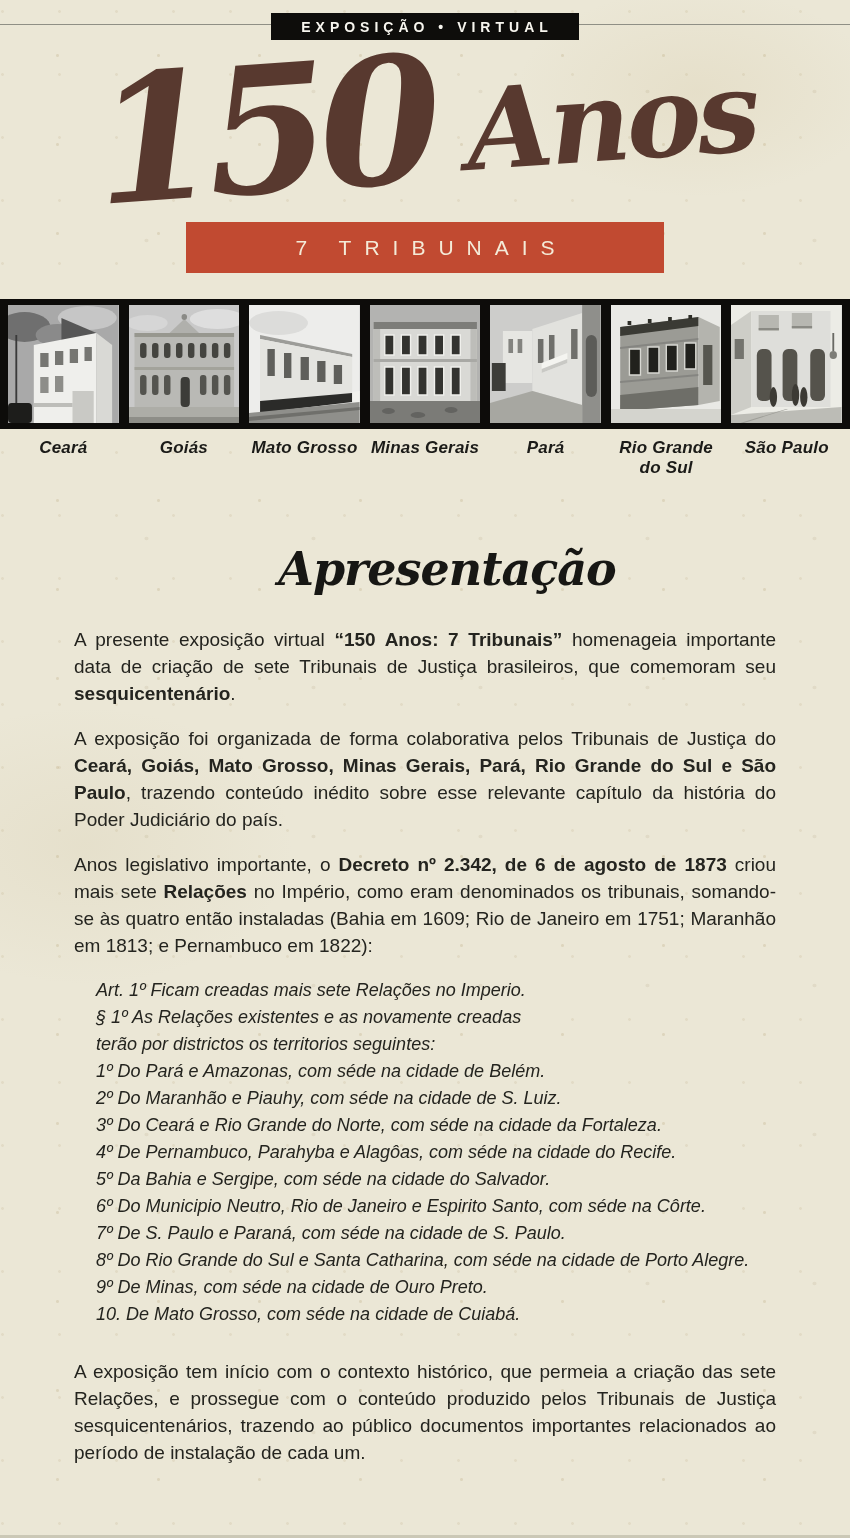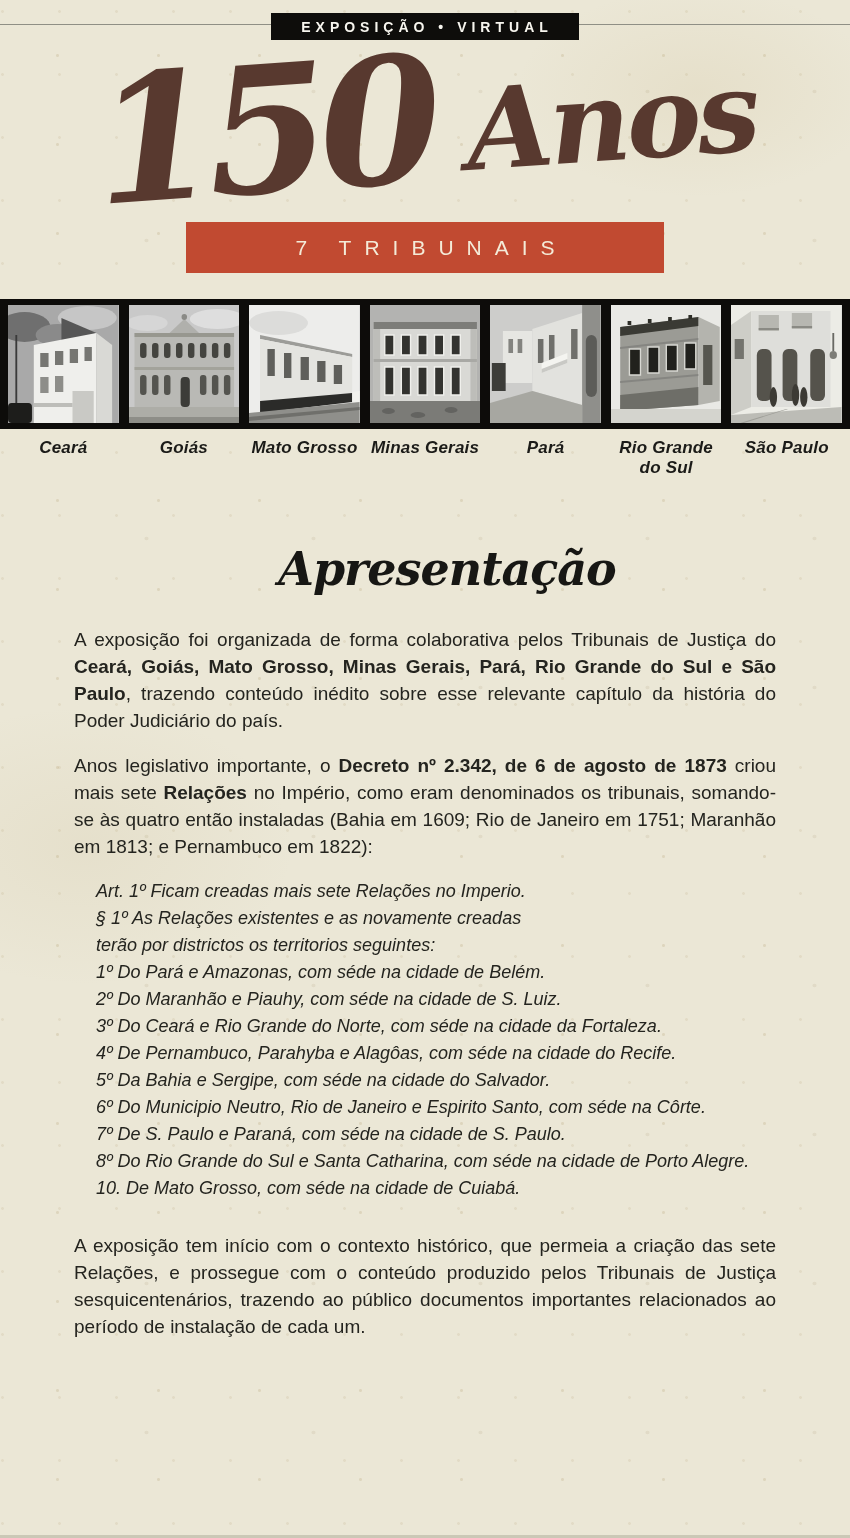--- a/index.html
+++ b/index.html
@@ -304,34 +304,36 @@
     <div class="lab">Mato Grosso</div>
     <div class="lab">Minas Gerais</div>
     <div class="lab">Pará</div>
     <div class="lab">Rio Grande do Sul</div>
     <div class="lab">São Paulo</div>
   </div>
 
   <h1 class="heading">Apresentação</h1>
 
   <div class="content">
+    <p><span>A presente exposição virtual </span><b>“150 Anos: 7 Tribunais”</b><span> homenageia importante data de criação de sete Tribunais de Justiça brasileiros, que comemoram seu </span><b>sesquicentenário</b><span>.</span></p>
     <p><span>A exposição foi organizada de forma colaborativa pelos Tribunais de Justiça do </span><b>Ceará, Goiás, Mato Grosso, Minas Gerais, Pará, Rio Grande do Sul e São Paulo</b><span>, trazendo conteúdo inédito sobre esse relevante capítulo da história do Poder Judiciário do país.</span></p>
     <p><span>Anos legislativo importante, o </span><b>Decreto nº 2.342, de 6 de agosto de 1873</b><span> criou mais sete </span><b>Relações</b><span> no Império, como eram denominados os tribunais, somando-se às quatro então instaladas (Bahia em 1609; Rio de Janeiro em 1751; Maranhão em 1813; e Pernambuco em 1822):</span></p>
 
     <div class="decree">
         <div class="q-line"><span>Art. 1º Ficam creadas mais sete Relações no Imperio.</span></div>
         <div class="q-line"><span>§ 1º As Relações existentes e as novamente creadas</span></div>
         <div class="q-line"><span>terão por districtos os territorios seguintes:</span></div>
         <div class="q-line"><span>1º Do Pará e Amazonas, com séde na cidade de Belém.</span></div>
         <div class="q-line"><span>2º Do Maranhão e Piauhy, com séde na cidade de S. Luiz.</span></div>
         <div class="q-line"><span>3º Do Ceará e Rio Grande do Norte, com séde na cidade da Fortaleza.</span></div>
         <div class="q-line"><span>4º De Pernambuco, Parahyba e Alagôas, com séde na cidade do Recife.</span></div>
         <div class="q-line"><span>5º Da Bahia e Sergipe, com séde na cidade do Salvador.</span></div>
         <div class="q-line"><span>6º Do Municipio Neutro, Rio de Janeiro e Espirito Santo, com séde na Côrte.</span></div>
         <div class="q-line"><span>7º De S. Paulo e Paraná, com séde na cidade de S. Paulo.</span></div>
         <div class="q-line"><span>8º Do Rio Grande do Sul e Santa Catharina, com séde na cidade de Porto Alegre.</span></div>
+        <div class="q-line"><span>9º De Minas, com séde na cidade de Ouro Preto.</span></div>
         <div class="q-line"><span>10. De Mato Grosso, com séde na cidade de Cuiabá.</span></div>
       </div>
 
     <p class="closing"><span>A exposição tem início com o contexto histórico, que permeia a criação das sete Relações, e prossegue com o conteúdo produzido pelos Tribunais de Justiça sesquicentenários, trazendo ao público documentos importantes relacionados ao período de instalação de cada um.</span></p>
   </div>
 
 </div>
 
 </body></html>

